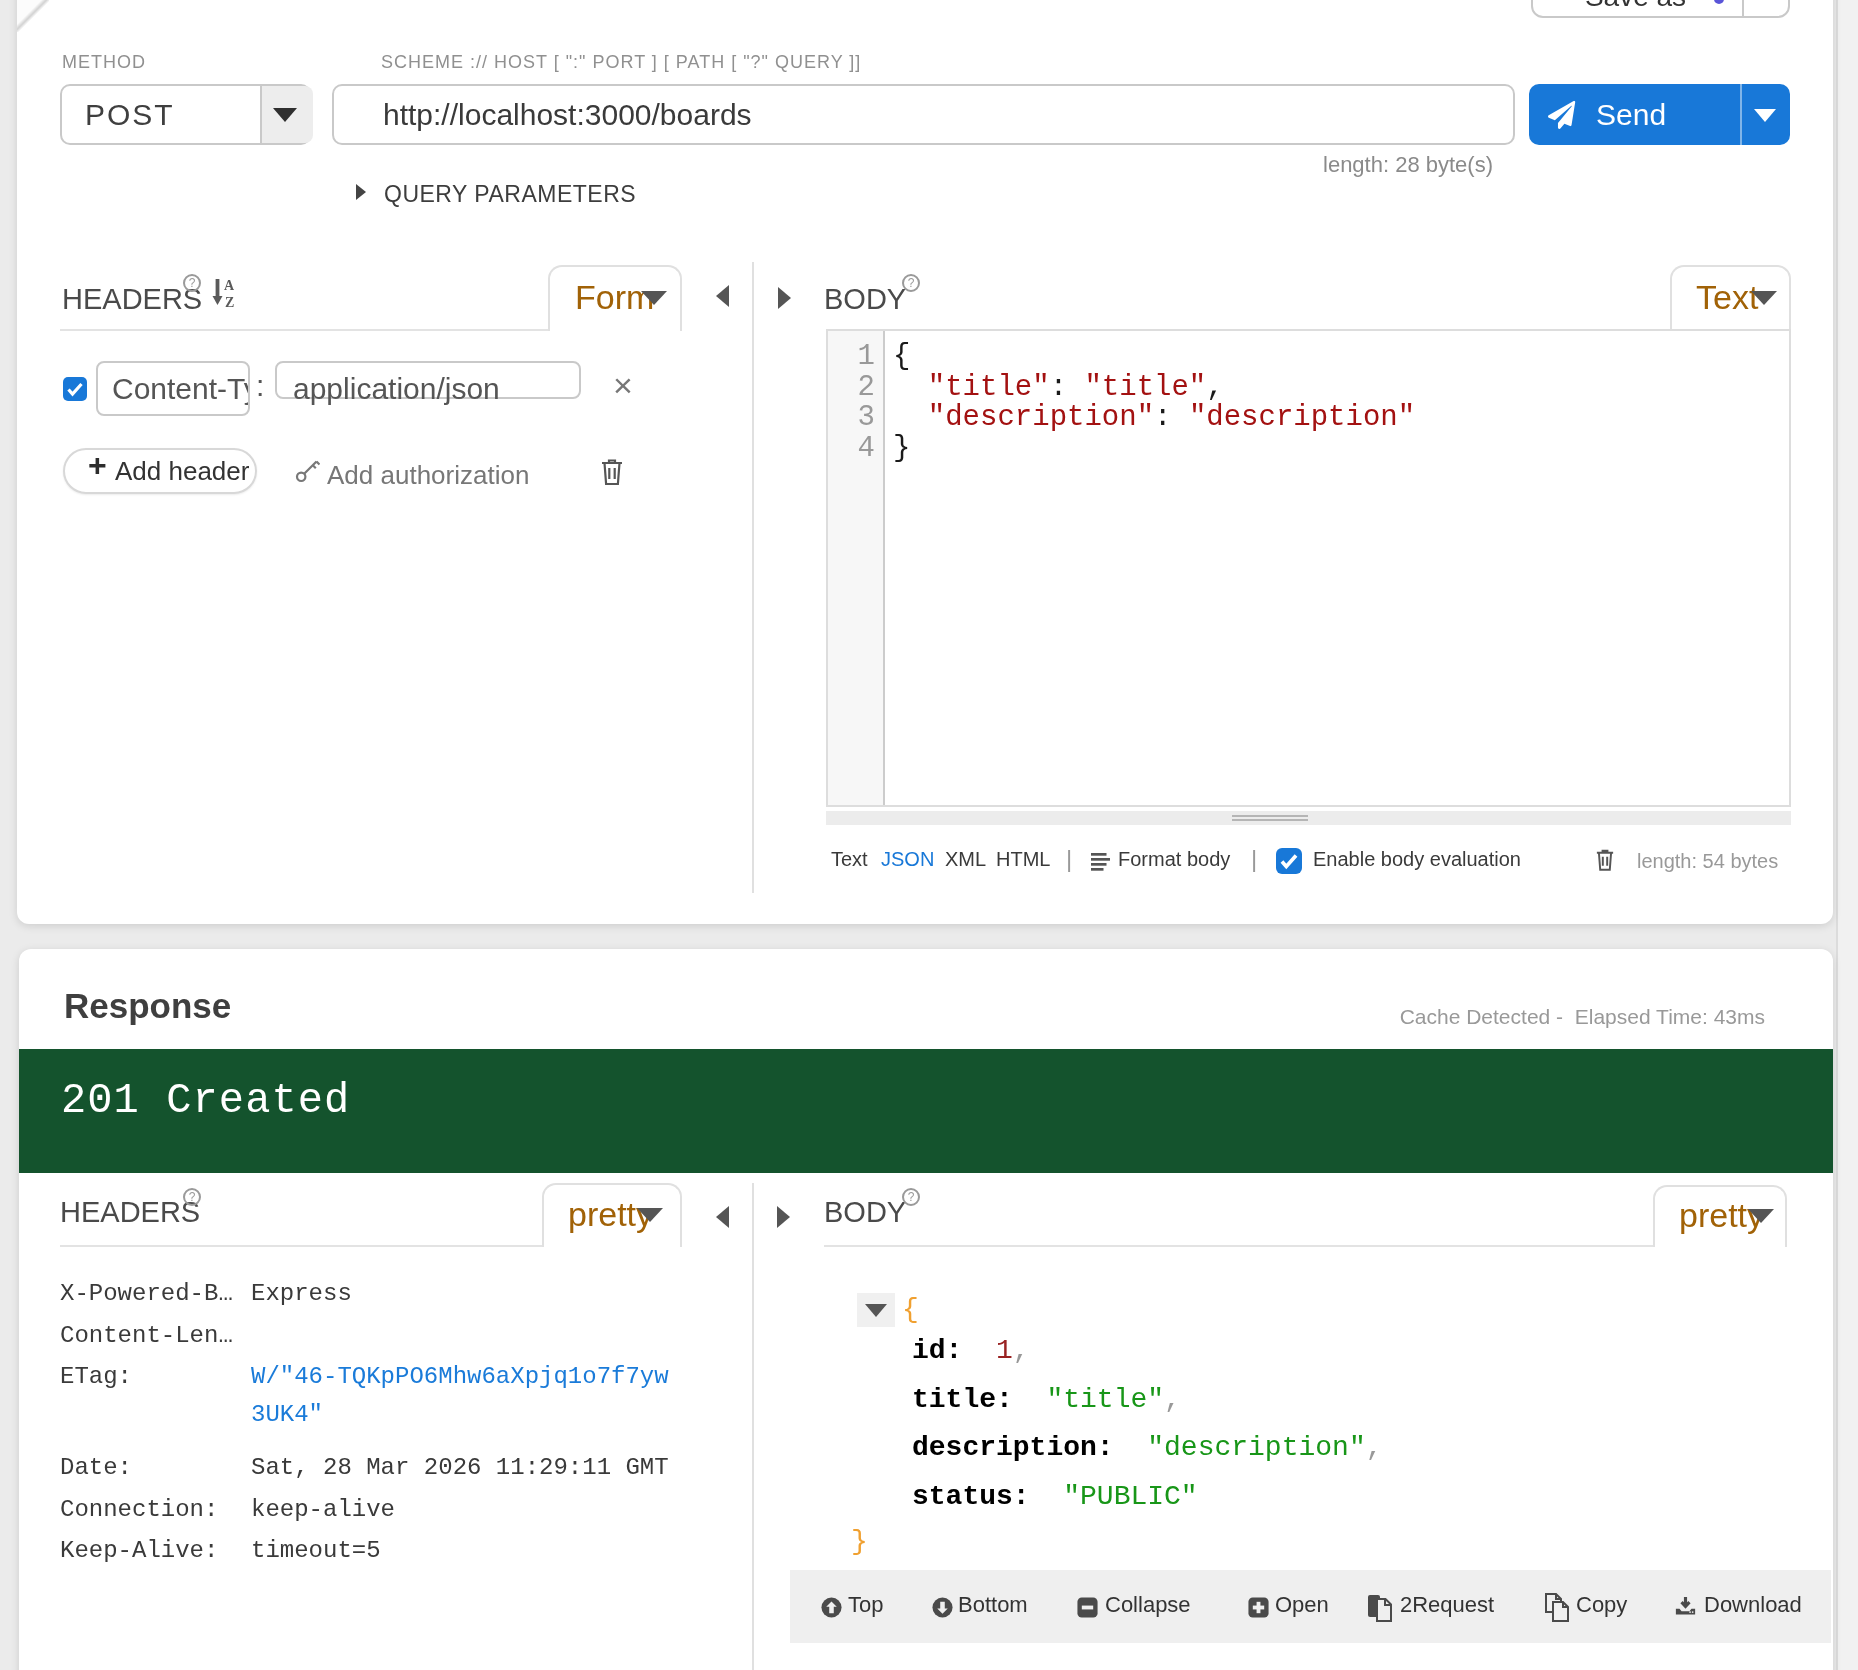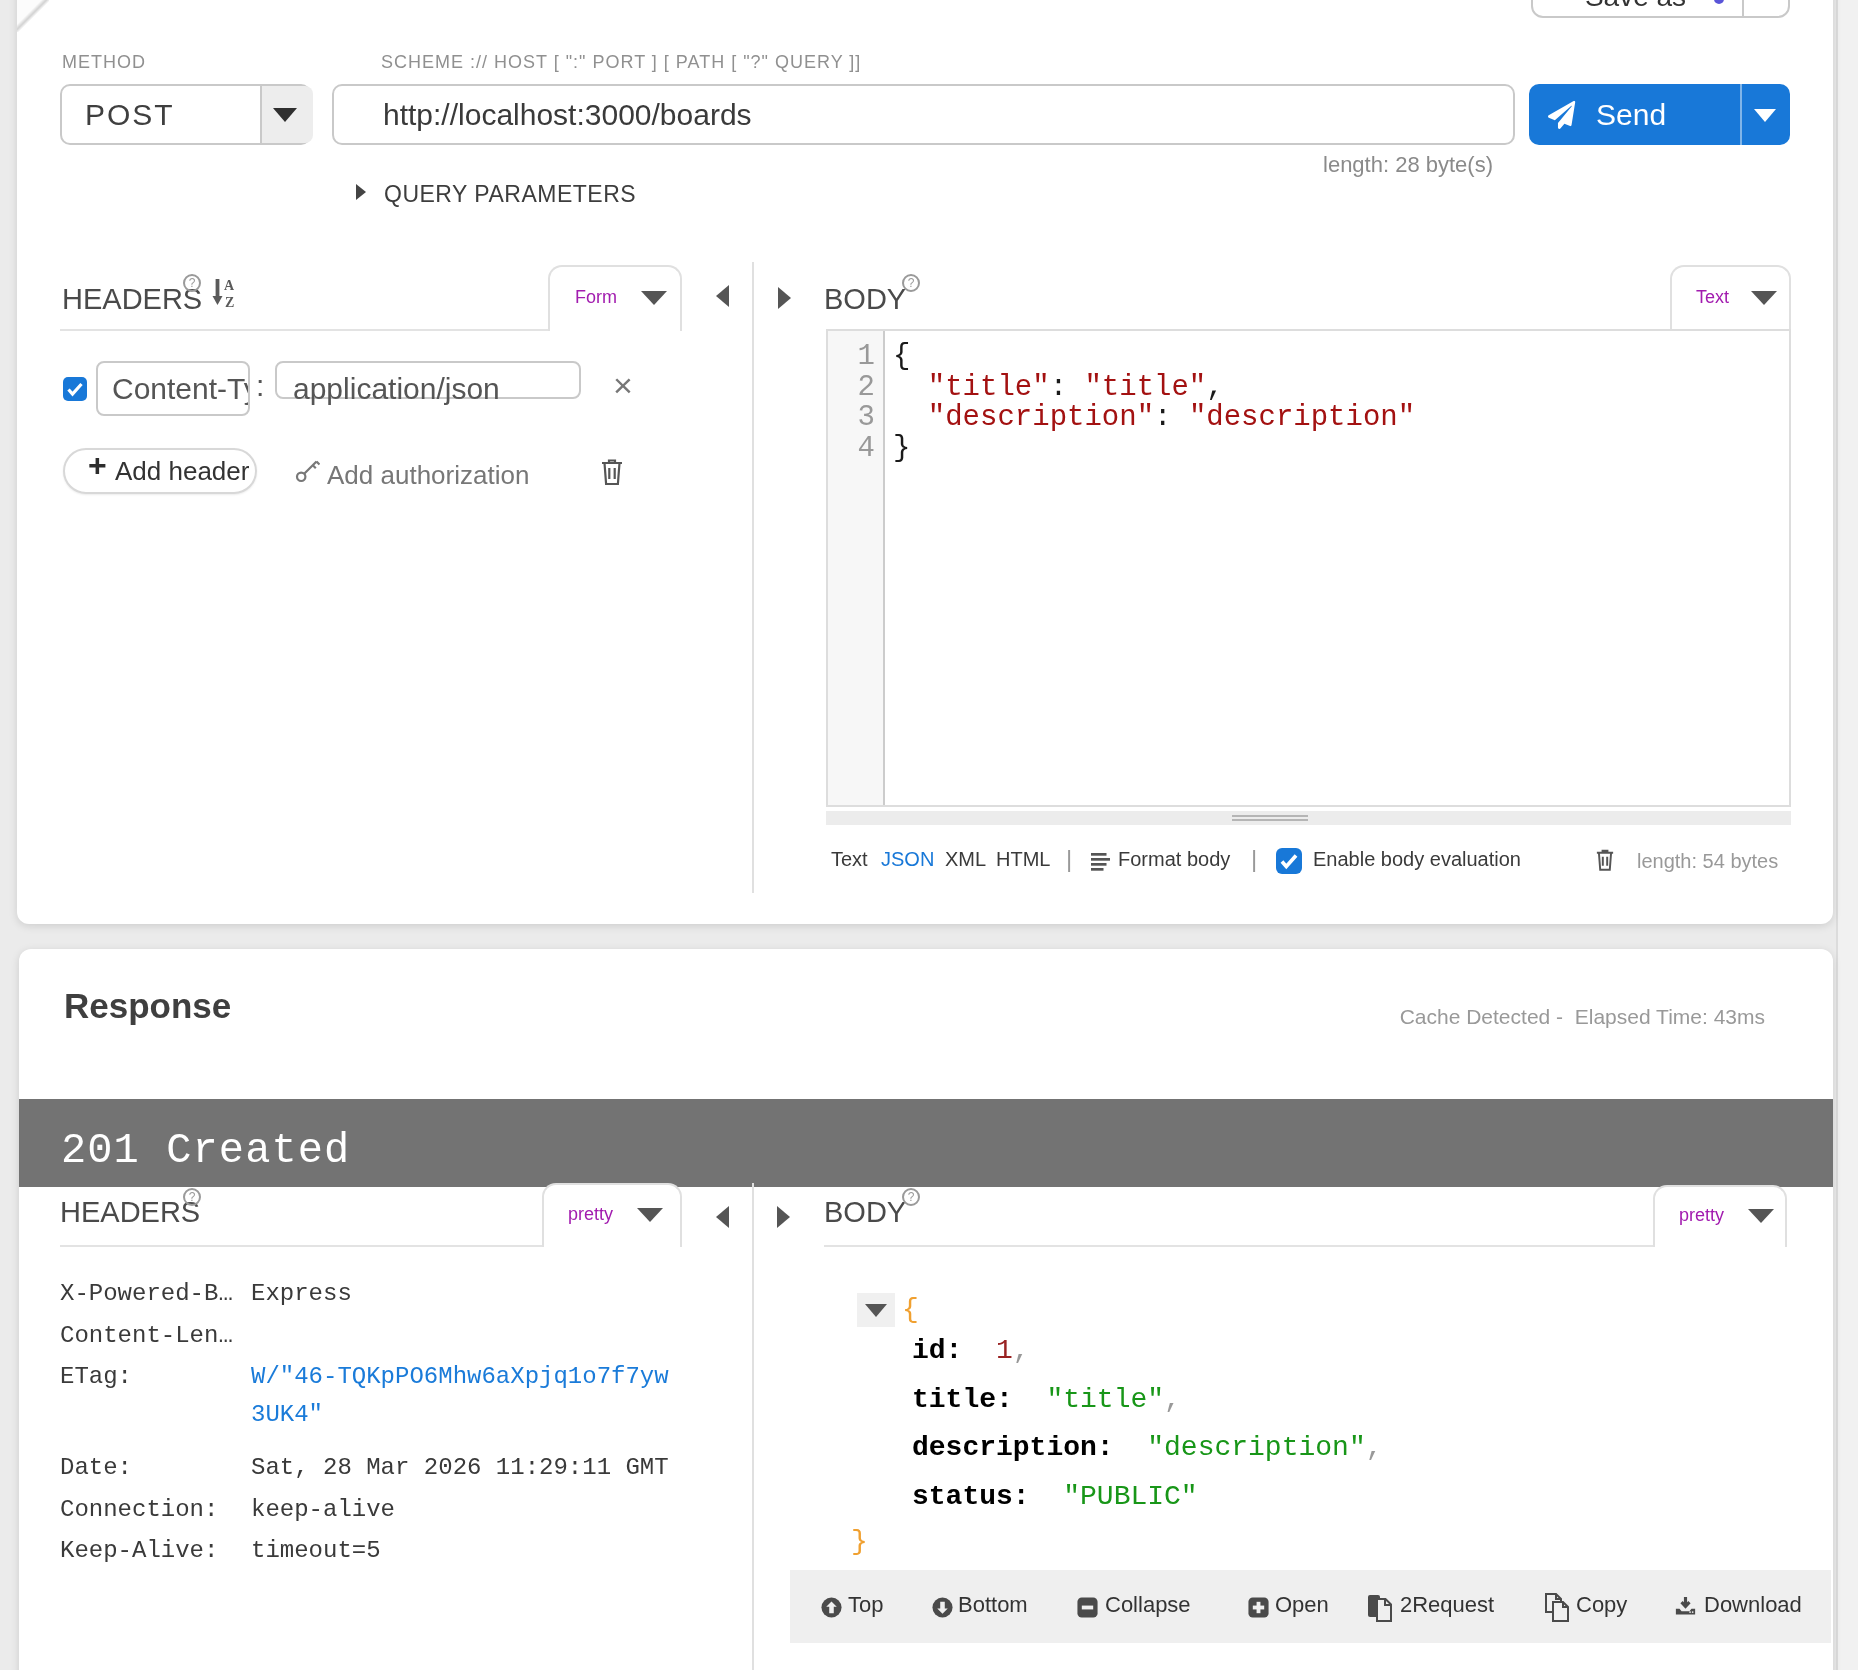--- a/index.html
+++ b/index.html
@@ -4,21 +4,21 @@
 <style>
 html,body{margin:0;padding:0}
 body{font-family:"Liberation Sans",sans-serif;background:#ebebeb}
 .page{position:relative;width:1858px;height:1670px;overflow:hidden;background:#ebebeb}
 .abs{position:absolute}
 .mono{font-family:"Liberation Mono",monospace}
 .card{position:absolute;background:#fff;border-radius:12px;box-shadow:0 2px 8px rgba(0,0,0,0.13)}
 .ibox{position:absolute;background:#fff;border:2px solid #c9c9c9;border-radius:10px;box-sizing:border-box}
 .lbl{position:absolute;font-size:18px;color:#909090;letter-spacing:1px;white-space:pre}
 .ttl{position:absolute;font-size:29px;color:#4a4a4a}
-.tab{position:absolute;background:#fff;border:2px solid #e0e0e0;border-bottom:none;border-radius:14px 14px 0 0;box-sizing:border-box;font-size:18px;color:#a21caf}
+.tab{position:absolute;background:#fff;border:2px solid #e0e0e0;border-bottom:none;border-radius:14px 14px 0 0;box-sizing:border-box;font-size:34px;color:#a16207}
 .hr{position:absolute;height:2px;background:#e3e3e3}
 .vr{position:absolute;width:2px;background:#e0e0e0}
 .carD{position:absolute;width:0;height:0;border-left:12px solid transparent;border-right:12px solid transparent;border-top:14px solid #2f2f2f}
 .carS{position:absolute;width:0;height:0;border-left:13px solid transparent;border-right:13px solid transparent;border-top:14px solid #555}
 .triL{position:absolute;width:0;height:0;border-top:11px solid transparent;border-bottom:11px solid transparent;border-right:13px solid #555}
 .triR{position:absolute;width:0;height:0;border-top:11px solid transparent;border-bottom:11px solid transparent;border-left:13px solid #555}
 .qic{position:absolute;width:18px;height:18px;border:2px solid #9a9a9a;border-radius:50%;box-sizing:border-box;color:#9a9a9a;font-size:12px;line-height:14px;text-align:center}
 .cb{position:absolute;background:#1878d8;border-radius:5px}
 .tbt{position:absolute;font-size:20px;color:#3a3a3a;white-space:pre}
 .tbi{position:absolute;font-size:22px;color:#333;white-space:pre}
@@ -142,21 +142,21 @@
 </div>
 <div class="tbt" style="left:1313px;top:848px">Enable body evaluation</div>
 <svg class="abs" style="left:1595px;top:847px" width="20" height="26" viewBox="0 0 24 32">
   <path d="M2 7h20M9 7V4.5h6V7M4.5 7l1.6 21h11.8L19.5 7M9.3 12v11M14.7 12v11" stroke="#555" stroke-width="2.4" fill="none"></path>
 </svg>
 <div class="tbt" style="left:1637px;top:850px;font-size:20px;color:#999">length: 54 bytes</div>
 
 <div class="card" style="left:19px;top:949px;width:1814px;height:760px"></div>
 <div class="abs" style="left:64px;top:986px;font-size:35px;font-weight:bold;color:#3f3f3f">Response</div>
 <div class="abs" style="right:93px;top:1005px;font-size:21px;color:#999">Cache Detected -&nbsp; Elapsed Time: 43ms</div>
-<div class="abs" style="left:19px;top:1099px;width:1814px;height:88px;background:#737373">
+<div class="abs" style="left:19px;top:1049px;width:1814px;height:124px;background:#14532d">
   <div class="abs mono" style="left:42px;top:0;line-height:104px;font-size:42px;letter-spacing:1.1px;color:#fff">201 Created</div>
 </div>
 
 <div class="ttl" style="left:60px;top:1196px">HEADERS</div>
 <div class="qic" style="left:183px;top:1188px">?</div>
 <div class="hr" style="left:60px;top:1245px;width:482px"></div>
 <div class="tab" style="left:542px;top:1183px;width:140px;height:64px">
   <div class="abs" style="left:24px;top:0;line-height:58px">pretty</div>
   <div class="carS" style="left:93px;top:23px"></div>
 </div>

